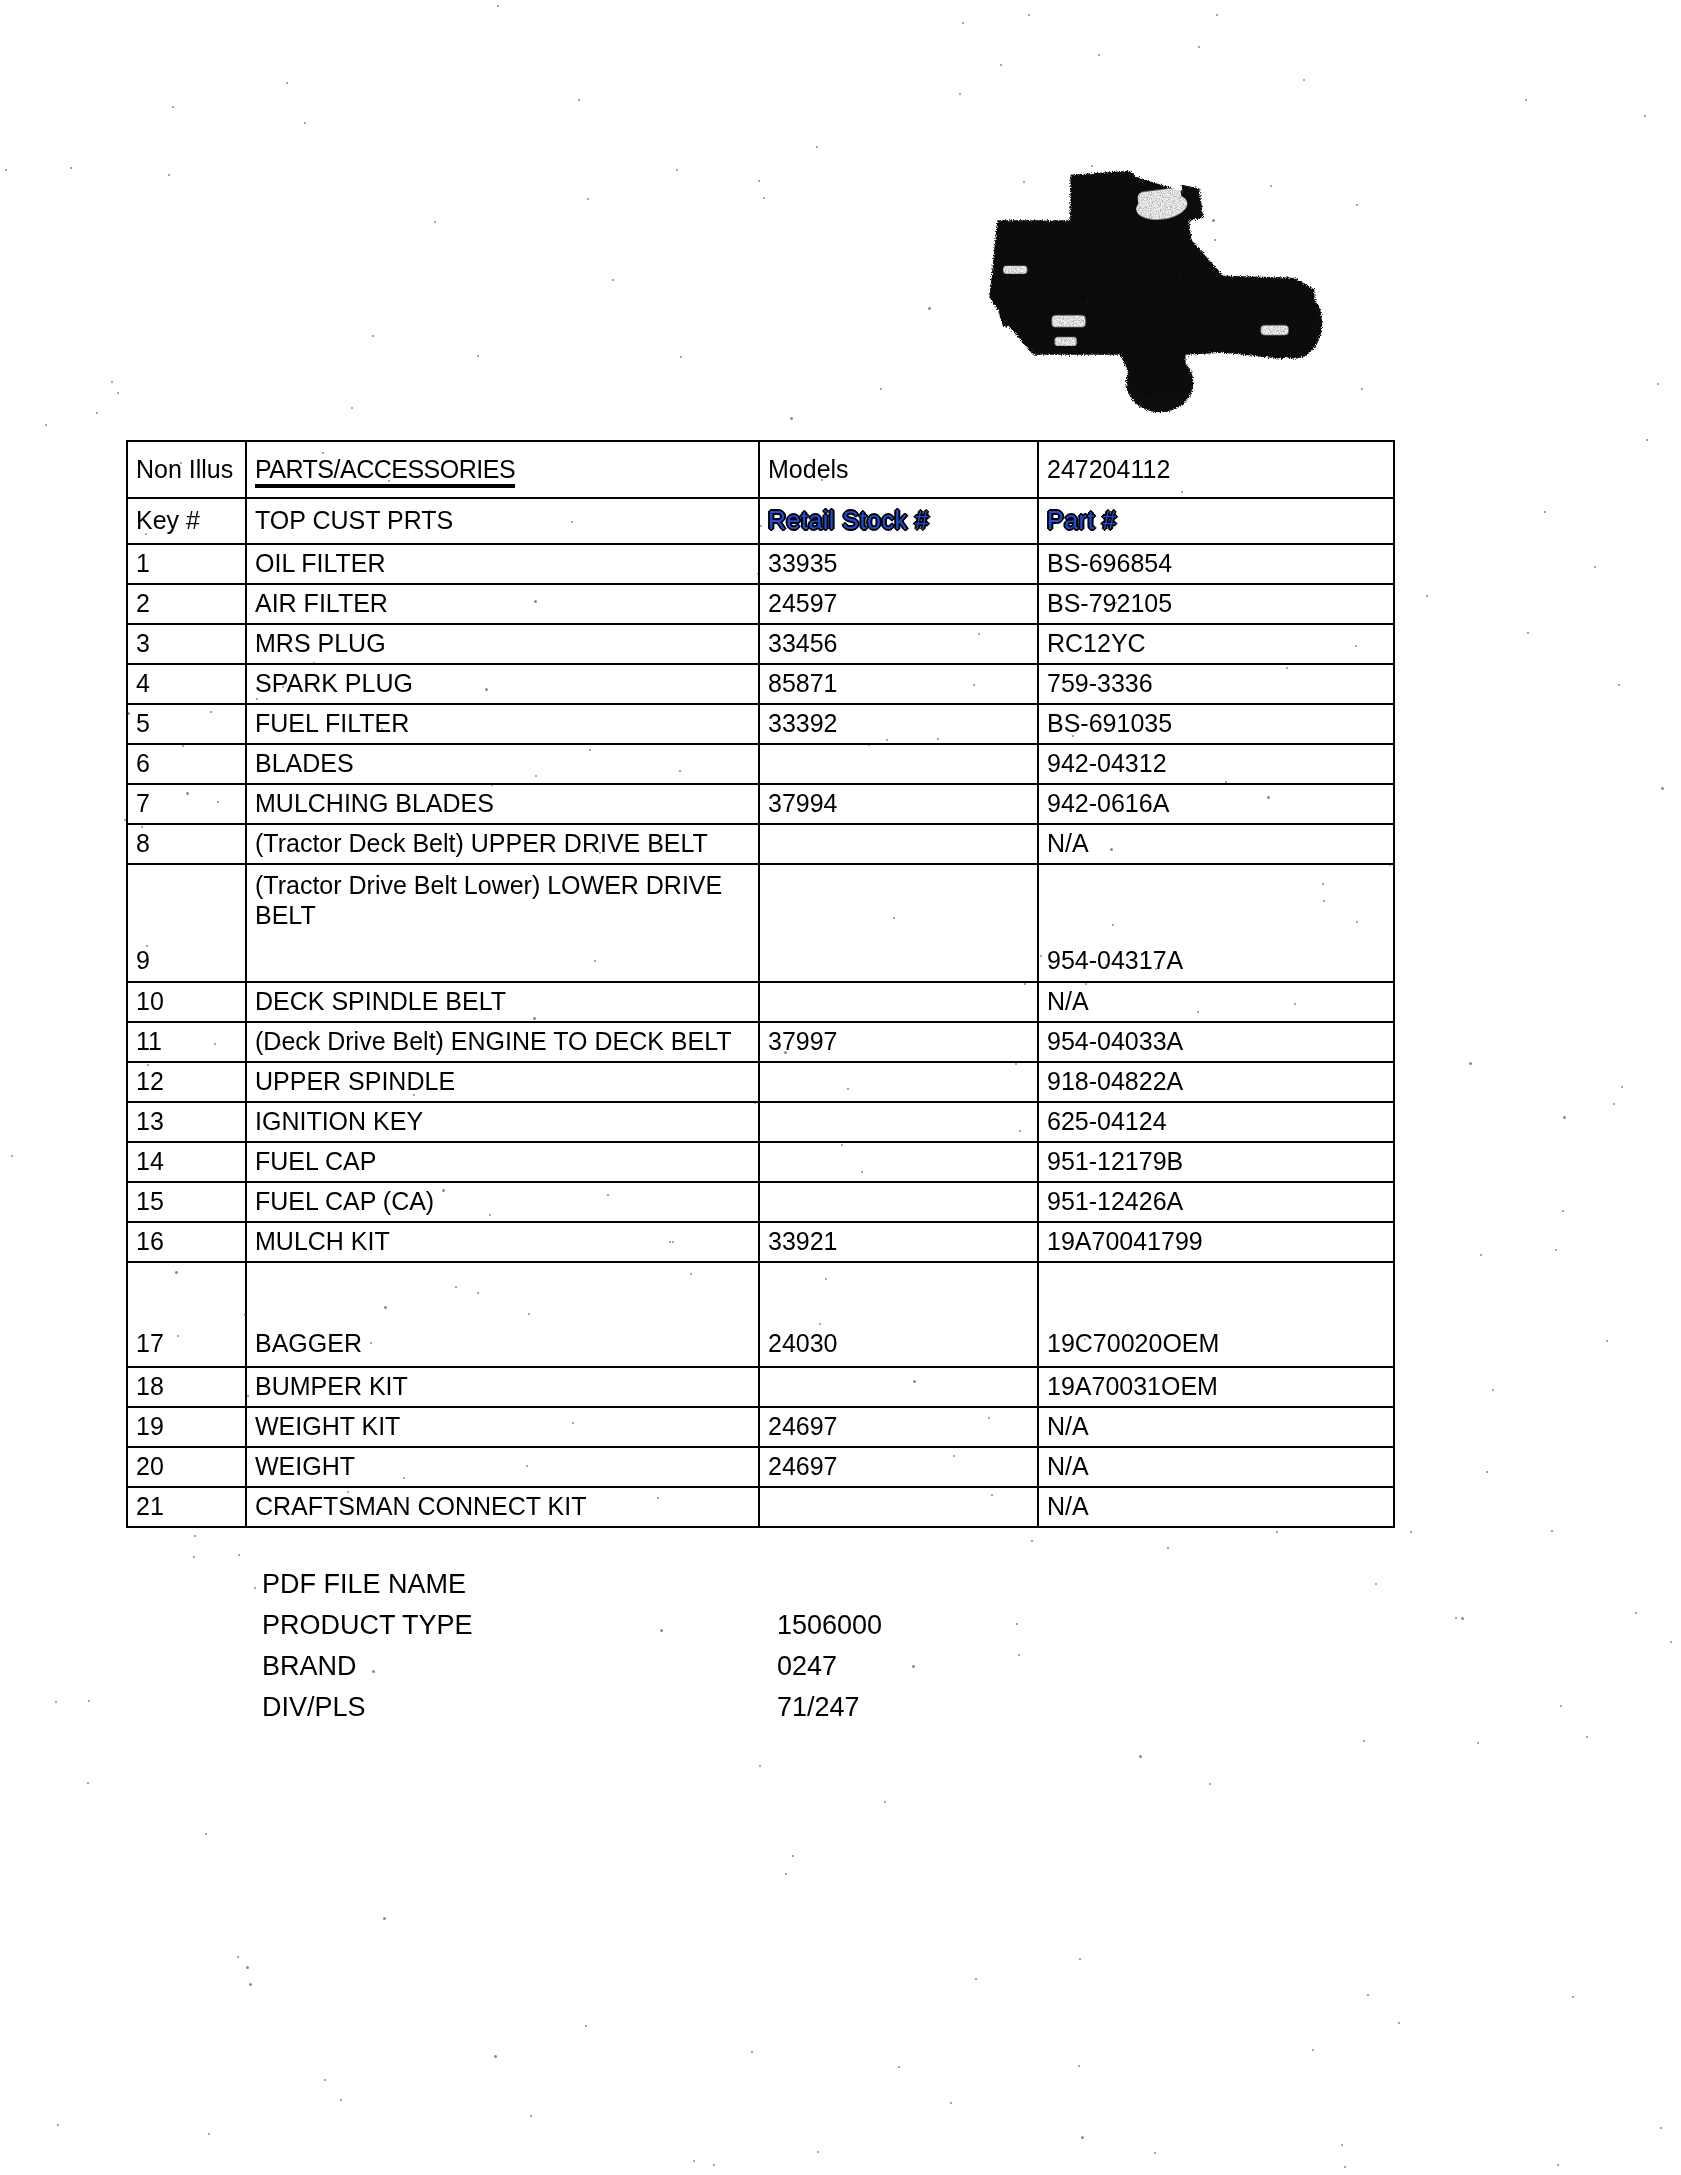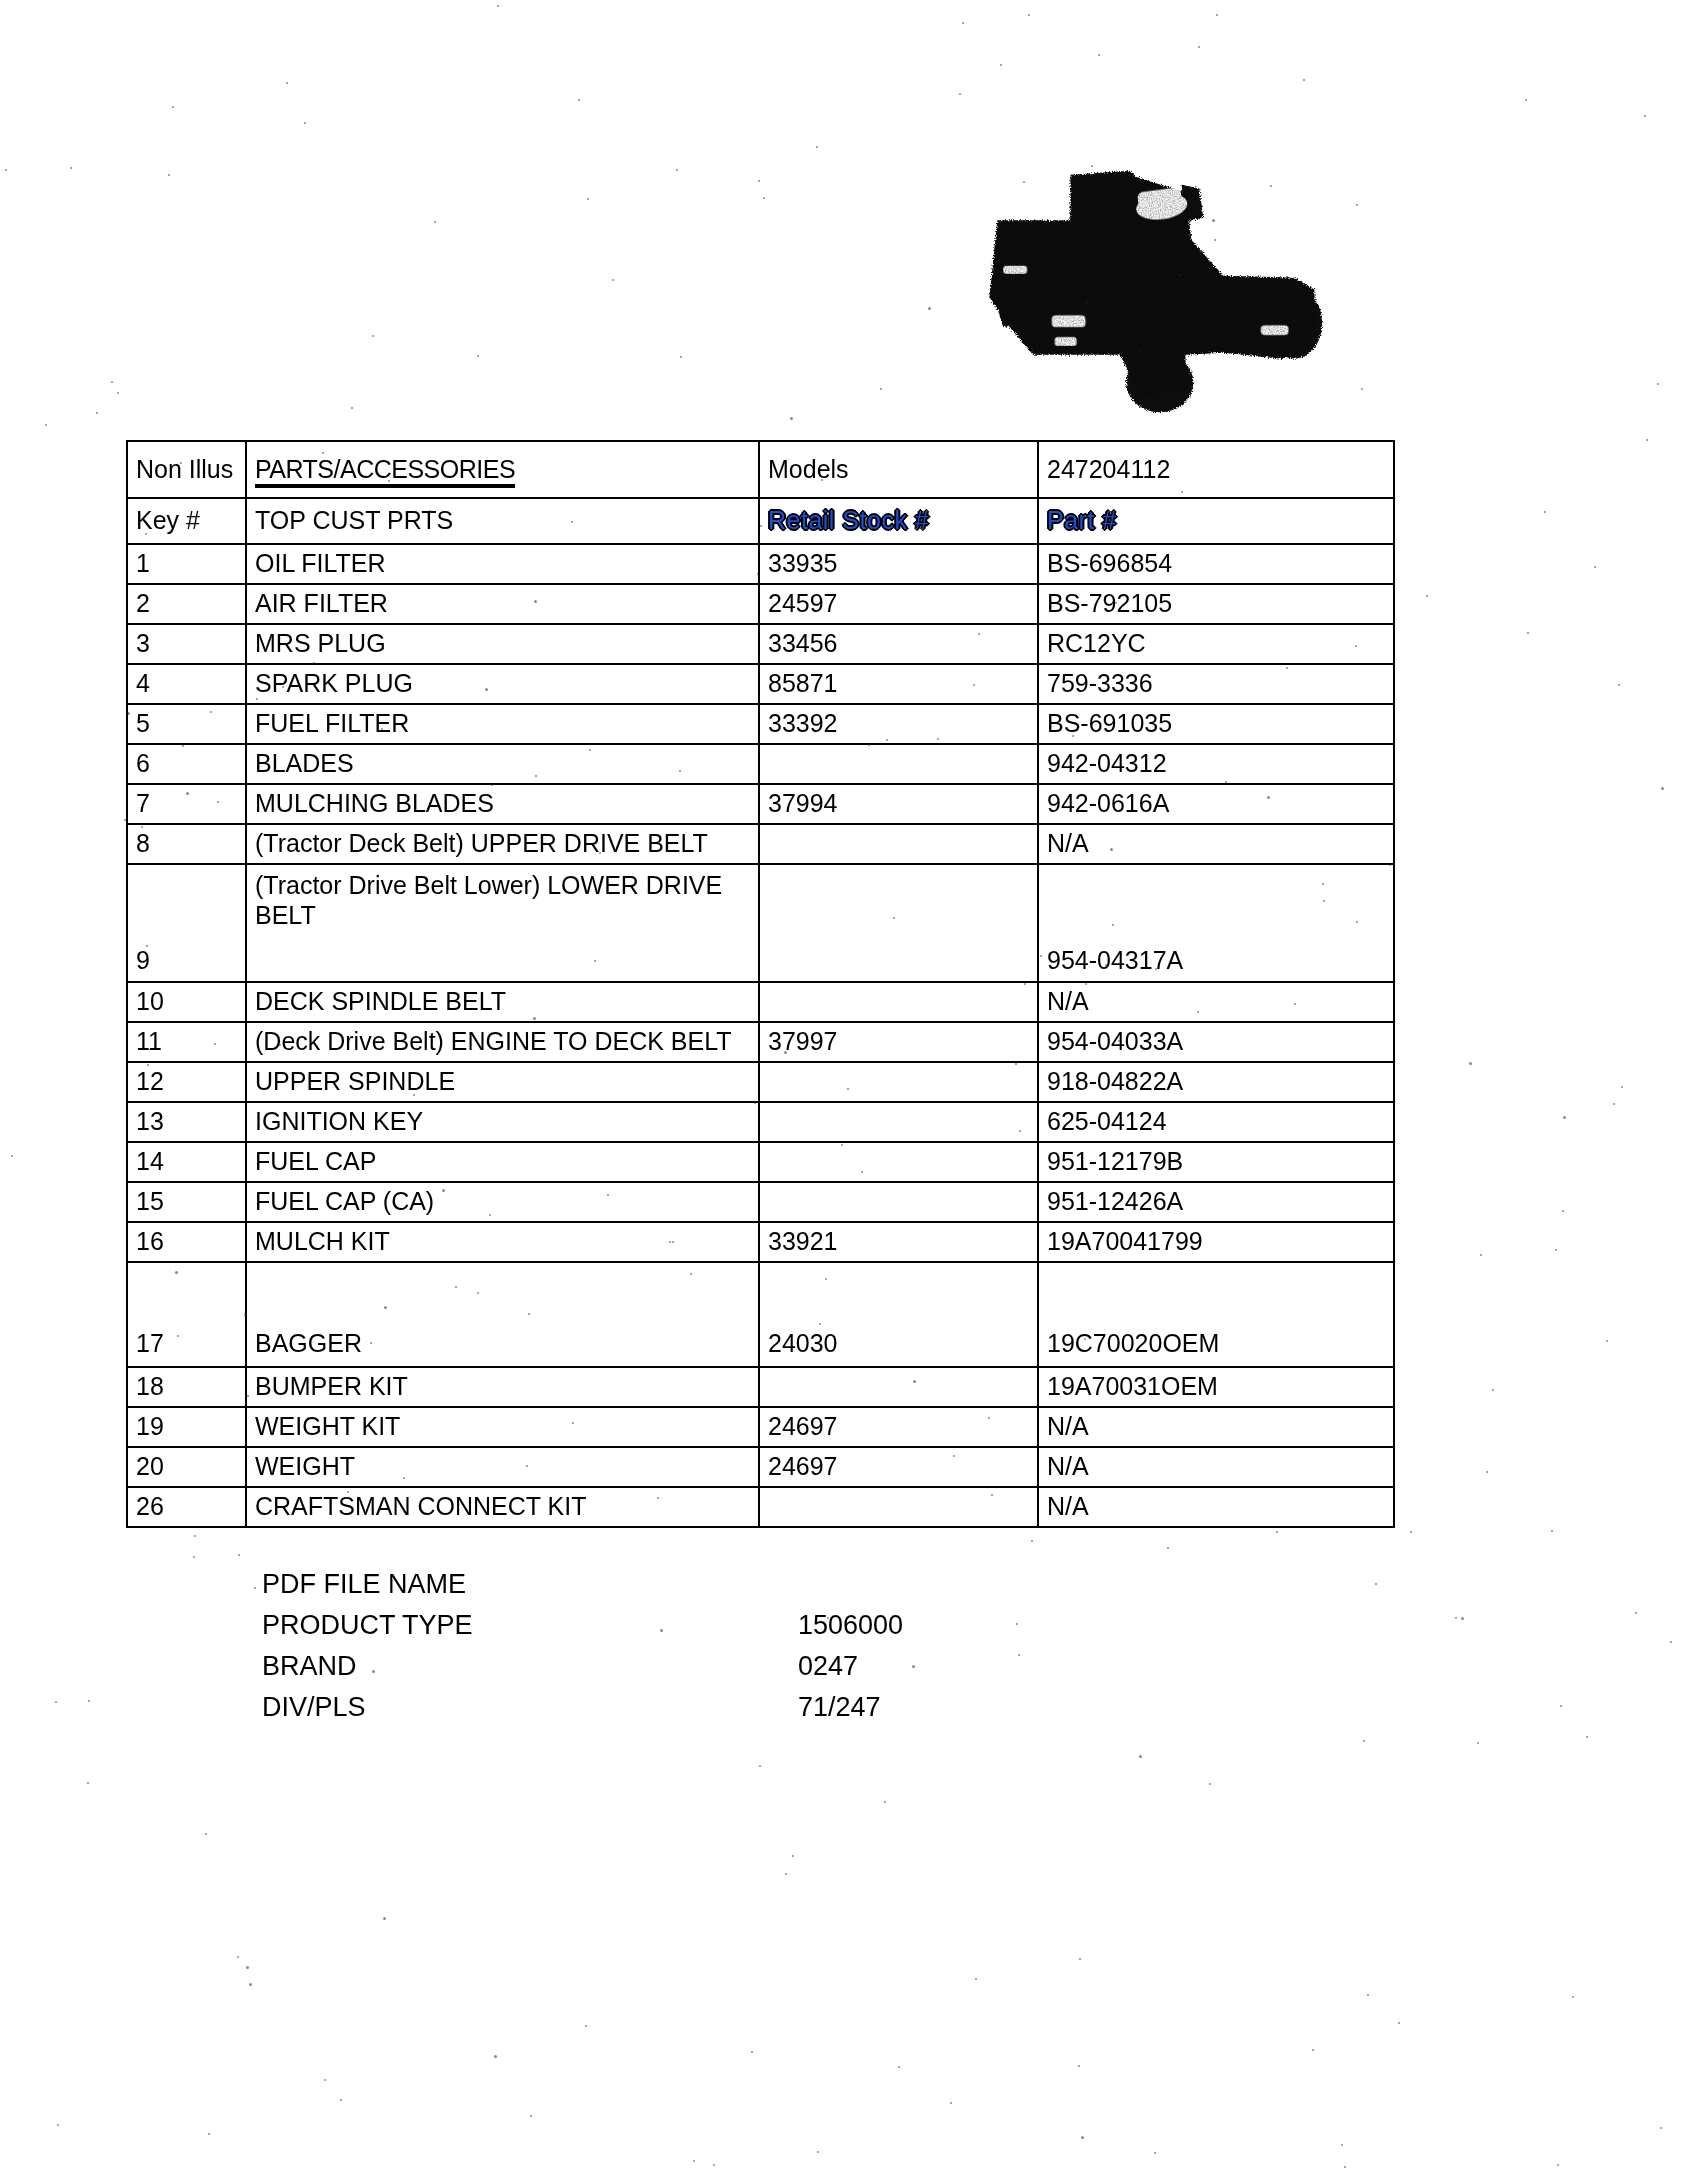--- a/index.html
+++ b/index.html
@@ -138,21 +138,21 @@
   #footer-meta {
     position: absolute;
     left: 262px;
     top: 1564px;
     width: 693px;
     font-size: 27px;
     line-height: 41px;
   }
   #footer-meta .mrow { display: block; position: relative; height: 41px; }
   #footer-meta .mlabel { position: absolute; left: 0; white-space: nowrap; }
-  #footer-meta .mvalue { position: absolute; left: 536px; white-space: nowrap; }
+  #footer-meta .mvalue { position: absolute; left: 515px; white-space: nowrap; }
 </style>
 </head>
 <body>
 
 <div id="page">
 
   <div id="product-photo">
     <svg viewBox="0 0 420 290" preserveAspectRatio="none" aria-hidden="true">
       <defs>
         <filter id="rough">
@@ -340,21 +340,21 @@
           <td class="stock">24697</td>
           <td class="part">N/A</td>
         </tr>
         <tr class="drow">
           <td class="key">20</td>
           <td class="desc">WEIGHT</td>
           <td class="stock">24697</td>
           <td class="part">N/A</td>
         </tr>
         <tr class="drow">
-          <td class="key">26</td>
+          <td class="key">21</td>
           <td class="desc">CRAFTSMAN CONNECT KIT</td>
           <td class="stock"></td>
           <td class="part">N/A</td>
         </tr>
       </tbody>
     </table>
   </div>
 
   <div id="footer-meta">
     <span class="mrow">

